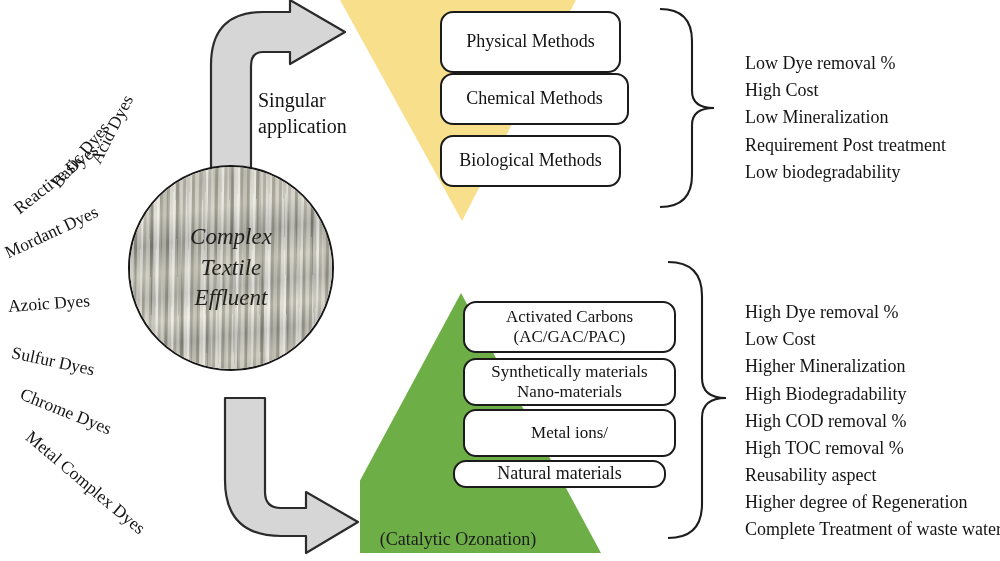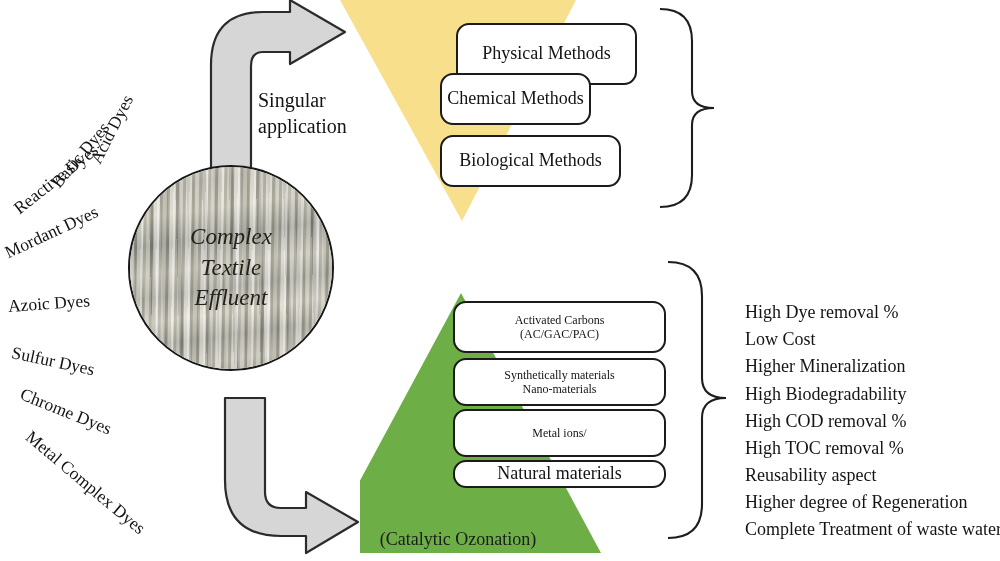--- a/index.html
+++ b/index.html
@@ -99,21 +99,21 @@
     border-radius: 13px;
     display: flex;
     align-items: center;
     justify-content: center;
     text-align: center;
     font-size: 18px;
     line-height: 1.2;
     color: #141414;
     z-index: 5;
   }
-  .method-box.two-line { font-size: 12px; line-height: 1.18; }
+  .method-box.two-line { font-size: 17px; line-height: 1.18; margin-left: 10px; }
 
   
   #ozonation-caption {
     position: absolute;
     left: 338px;
     top: 505px;
     width: 240px;
     text-align: center;
     font-size: 18px;
     line-height: 1.28;
@@ -183,24 +183,24 @@
 
   <div class="arrow-label" style="left:258px; top:88px;">
     <span>Singular</span><br>
     <span>application</span>
   </div>
   <div class="arrow-label" style="left:268px; top:414px;">
     <span>Combined</span><br>
     <span>Approach</span>
   </div>
 
-  <div class="method-box" style="left:456px; top:11px;  width:181px; height:62px;margin-top:12px;">
+  <div class="method-box" style="left:440px; top:11px;  width:181px; height:62px;">
     <span>Physical Methods</span>
   </div>
-  <div class="method-box" style="left:440px; top:73px;  width:151px; height:52px;">
+  <div class="method-box" style="left:440px; top:73px;  width:189px; height:52px;">
     <span>Chemical Methods</span>
   </div>
   <div class="method-box" style="left:440px; top:135px; width:181px; height:52px;">
     <span>Biological Methods</span>
   </div>
 
   <div class="method-box two-line" style="left:453px; top:301px; width:213px; height:52px;">
     <div>
       <span>Activated Carbons</span><br>
       <span>(AC/GAC/PAC)</span>
@@ -219,20 +219,27 @@
   </div>
   <div class="method-box" style="left:453px; top:460px; width:213px; height:28px; font-size:18px;">
     <span>Natural materials</span>
   </div>
 
   <div id="ozonation-caption">
     <br>
     <span>(Catalytic Ozonation)</span>
   </div>
 
+  <div class="outcome-list" id="singular-outcomes" style="left:745px; top:50px;">
+      <span class="outcome-item">Low Dye removal %</span>
+      <span class="outcome-item">High Cost</span>
+      <span class="outcome-item">Low Mineralization</span>
+      <span class="outcome-item">Requirement Post treatment</span>
+      <span class="outcome-item">Low biodegradability</span>
+    </div>
   <div class="outcome-list" id="combined-outcomes" style="left:745px; top:299px;">
       <span class="outcome-item">High Dye removal %</span>
       <span class="outcome-item">Low Cost</span>
       <span class="outcome-item">Higher Mineralization</span>
       <span class="outcome-item">High Biodegradability</span>
       <span class="outcome-item">High COD removal %</span>
       <span class="outcome-item">High TOC removal %</span>
       <span class="outcome-item">Reusability aspect</span>
       <span class="outcome-item">Higher degree of Regeneration</span>
       <span class="outcome-item">Complete Treatment of waste water</span>

